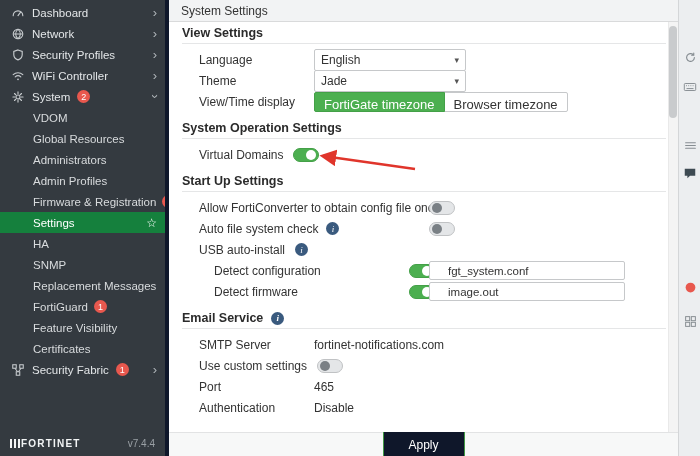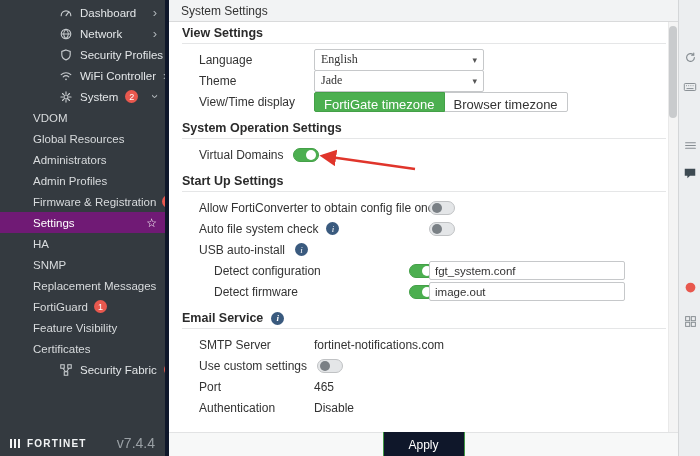--- a/index.html
+++ b/index.html
@@ -5,53 +5,53 @@
   * { box-sizing: border-box; margin: 0; padding: 0; }
   html,body { width:700px; height:456px; overflow:hidden; background:#fff;
     font-family:"Liberation Sans", sans-serif; font-size:12px; color:#333; }
   .app { display:flex; width:700px; height:456px; position:relative; background:#fff; }
 
   
   .sidebar { width:165px; flex-shrink:0; background:#343a40; color:#e3e6e8;
     display:flex; flex-direction:column; }
   .nav { flex:1; padding-top:2px; overflow:hidden; }
   .nav-item { height:21px; display:flex; align-items:center; gap:7px;
-    padding:0 8px 0 10px; font-size:11.5px; cursor:pointer; white-space:nowrap;margin-left:48px; }
+    padding:0 8px 0 10px; font-size:11.5px; cursor:pointer; white-space:nowrap; }
   .nav-icon { width:15px; height:15px; display:flex; align-items:center; justify-content:center; flex-shrink:0; }
   .nav-label { white-space:nowrap; }
   .chev { margin-left:auto; color:#aeb4b8; font-size:13px; line-height:1; }
   .chev.down { transform:rotate(90deg); display:inline-block; }
   .badge { background:#e8584e; color:#fff; min-width:13px; height:13px; border-radius:7px;
     font-size:9px; display:inline-flex; align-items:center; justify-content:center; padding:0 3px; flex-shrink:0; }
   .sub-item { height:21px; display:flex; align-items:center; gap:6px;
     padding:0 8px 0 33px; font-size:11.5px; color:#d8dbdd; cursor:pointer; white-space:nowrap; }
-  .sub-item.selected { background:#701a75; color:#fff; }
+  .sub-item.selected { background:#15803d; color:#fff; }
   .star { margin-left:auto; font-size:12px; color:#fff; }
-  .sidebar-footer { height:26px; display:flex; align-items:center; gap:6px; padding:0 10px;margin-top:48px; }
+  .sidebar-footer { height:26px; display:flex; align-items:center; padding:0 10px;margin-top:48px; }
   .bars { width:11px; height:9px;
     background:repeating-linear-gradient(90deg,#f2f4f5 0 2px,transparent 2px 4px); }
   .brand { font-weight:bold; letter-spacing:1.2px; color:#f2f4f5; font-size:10px; }
-  .version { margin-left:auto; color:#9aa0a5; font-size:14px; }
+  .version { margin-left:auto; color:#9aa0a5; font-size:10px; }
 
   
   .main { flex:1; min-width:0; display:flex; flex-direction:column; position:relative;
     border-left:4px solid #0f172a; }
   .topbar { height:22px; background:#f2f3f4; border-bottom:1px solid #d9dadb;
     display:flex; align-items:center; padding-left:12px; font-size:12px; color:#333; flex-shrink:0; }
   .content { flex:1; position:relative; background:#fff; padding:4px 22px 0 30px; overflow:hidden; }
   .sec { margin-bottom:10px; }
   .sec-title { display:flex; align-items:center; gap:8px; font-size:12.5px; font-weight:bold;
     color:#2b2b2b; line-height:14px; padding-bottom:3px; border-bottom:1px solid #e5e6e7;
     margin:0 -10px 6px -17px; }
   .row { display:flex; align-items:center; height:19px; margin-bottom:2px; position:relative; }
   .row > label { width:115px; flex-shrink:0; }
   .row.inline > label { width:auto; margin-right:10px; }
   .row .value { color:#333; }
-  .select { width:170px; height:20px; border:1px solid #c6c8ca; border-radius:2px; background:#fff;
-    display:flex; align-items:center; justify-content:space-between; padding:10px 6px; cursor:pointer;font-family:Liberation Serif, serif; }
+  .select { width:152px; height:20px; border:1px solid #c6c8ca; border-radius:2px; background:#fff;
+    display:flex; align-items:center; justify-content:space-between; padding:10px 6px; cursor:pointer; }
   .caret { font-size:9px; color:#555; }
   .seg { display:flex; }
   .seg-btn { height:20px; border:1px solid #c6c8ca; background:#fff; color:#333;
     font-size:13px; padding:4px 9px; font-family:inherit; cursor:pointer; }
   .seg-btn:first-child { border-radius:2px 0 0 2px; }
   .seg-btn:last-child { border-radius:0 2px 2px 0; margin-left:-1px; }
   .seg-btn.on { background:#4caf50; border-color:#43a047; color:#fff; position:relative; z-index:1; }
   .toggle { width:26px; height:14px; border-radius:8px; background:#e4e6e8; border:1px solid #c0c2c4;
     position:relative; flex-shrink:0; cursor:pointer; }
   .toggle::after { content:''; position:absolute; width:10px; height:10px; border-radius:50%;
@@ -59,21 +59,21 @@
   .toggle.on { background:#4caf50; border-color:#44a048; }
   .toggle.on::after { left:auto; right:2px; background:#fff; }
   .info { width:13px; height:13px; border-radius:50%; background:#3a5a7e; color:#fff;
     font-size:9px; font-style:italic; font-family:"Liberation Serif", serif;
     display:inline-flex; align-items:center; justify-content:center; margin-left:8px; flex-shrink:0; cursor:pointer; }
   .sec-title .info { margin-left:0; }
   .row-abs .toggle { position:absolute; left:230px; }
   .usb-row { padding-left:15px; }
   .usb-row .toggle { position:absolute; left:210px; }
   .usb-row input { position:absolute; left:230px; width:196px; height:19px; border:1px solid #c6c8ca;
-    border-radius:2px; font-size:11.5px; padding:0 5px; font-family:inherit; color:#333; }
+    border-radius:2px; font-size:11.5px; padding:0 18px; font-family:inherit; color:#333; }
   .applybar { height:24px; background:#f7f8f8; border-top:1px solid #e2e3e4;
     display:flex; align-items:center; justify-content:center; flex-shrink:0; }
   .apply-btn { background:#0f172a; color:#fff; border:1px solid #419844; border-radius:3px;
     height:36px; width:82px; font-size:12px; font-family:inherit; cursor:pointer; }
 
   .vscroll-track { position:absolute; top:0; right:0; bottom:0; width:10px;
     background:#f4f4f4; border-left:1px solid #e9e9e9; }
   .vscroll-thumb { position:absolute; top:4px; right:1px; width:8px; height:92px;
     background:#c9cbcd; border-radius:4px; cursor:pointer; }
 

